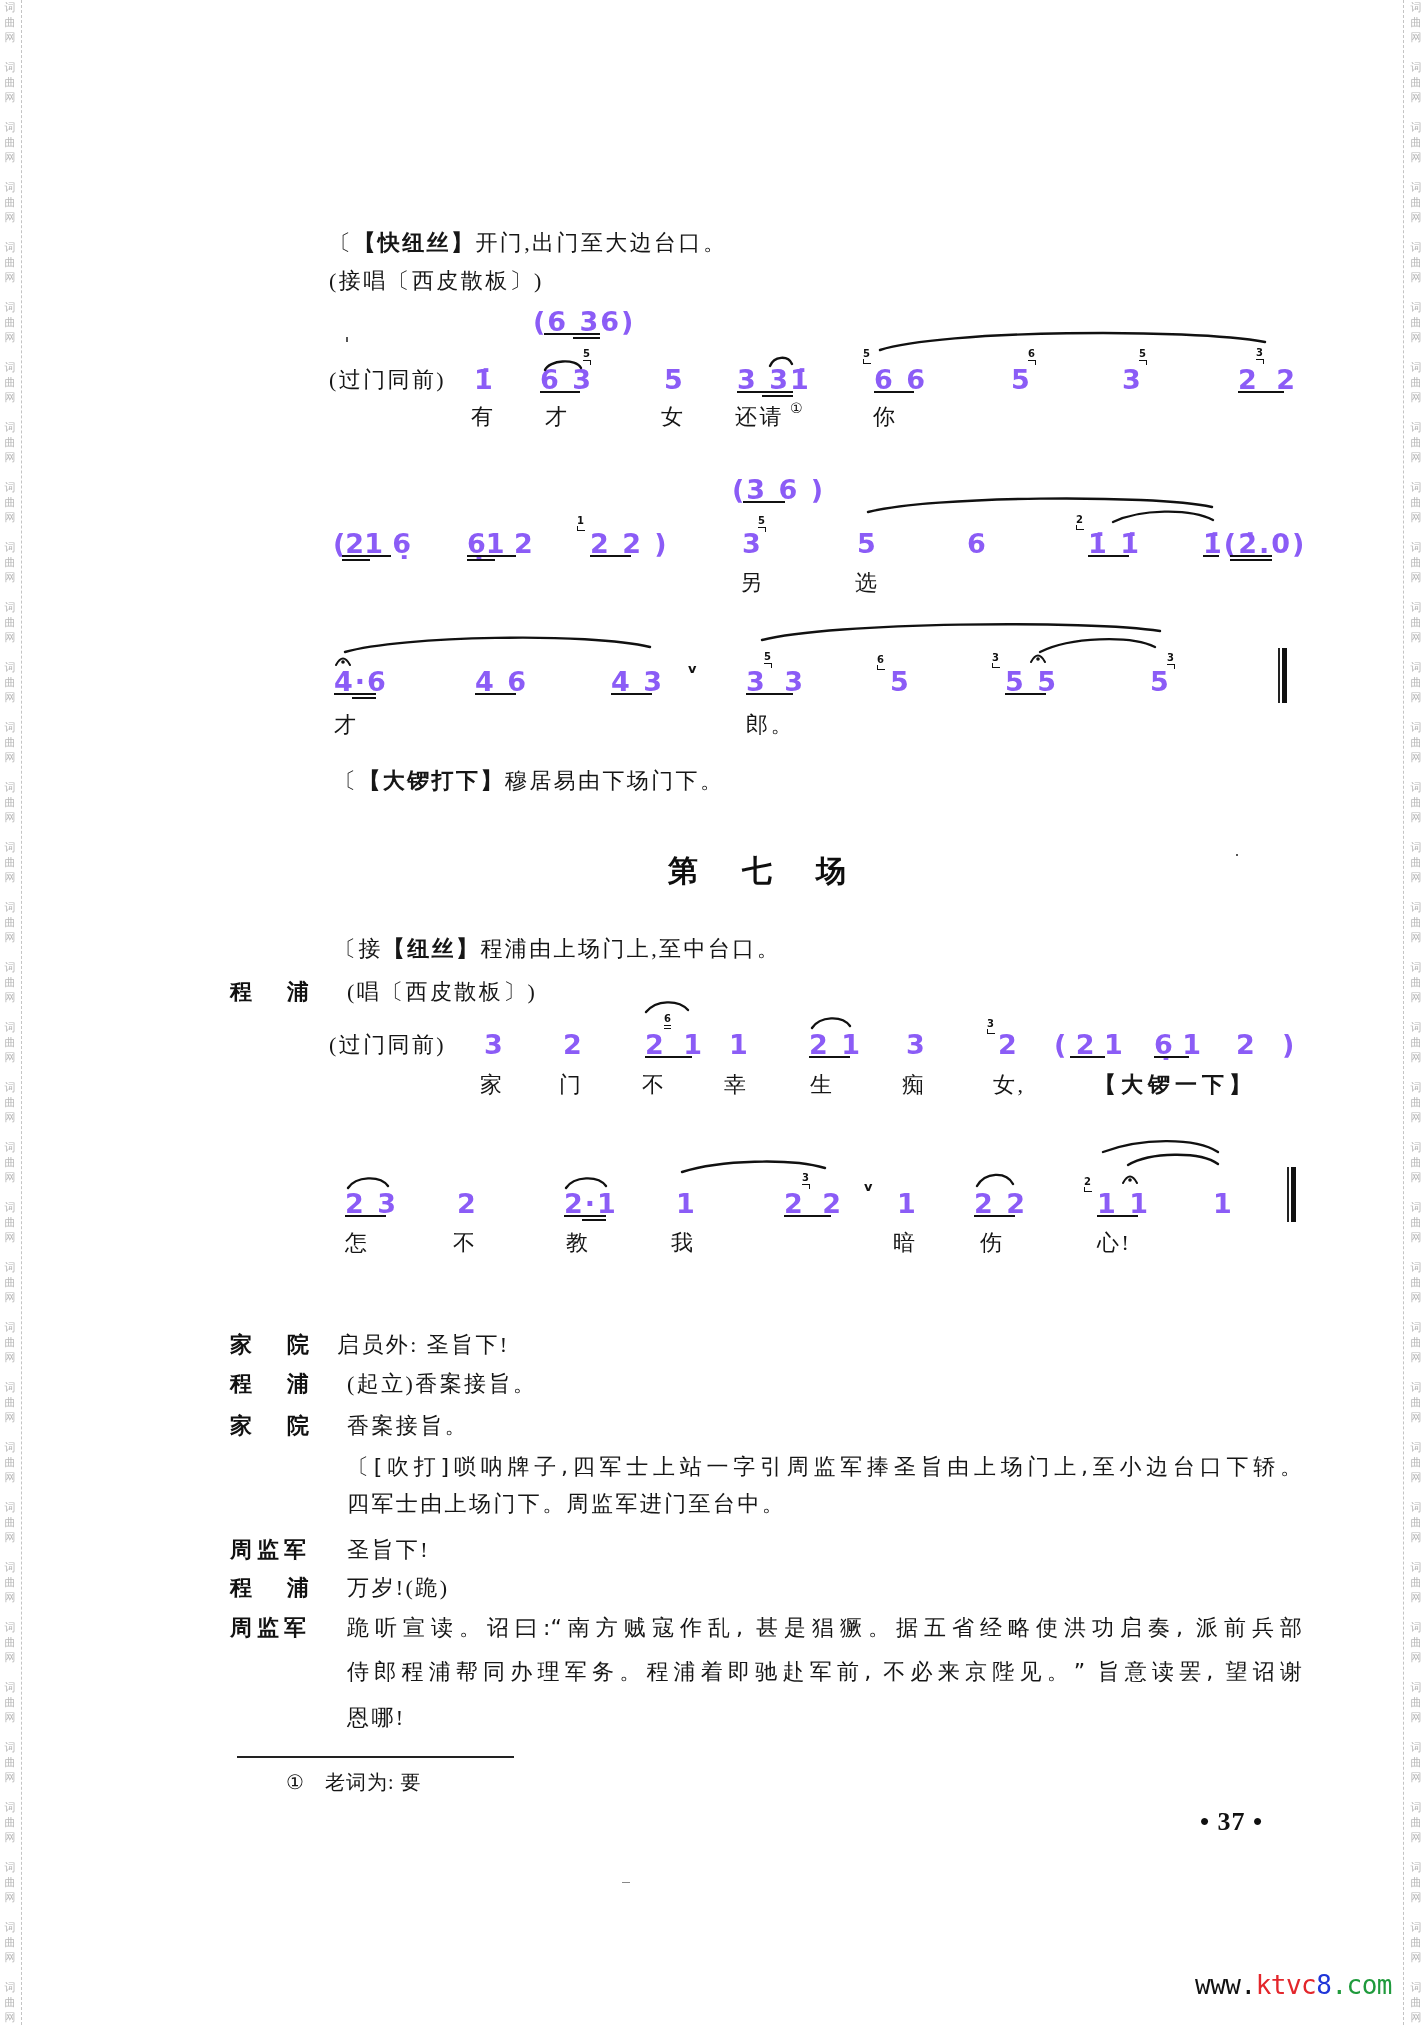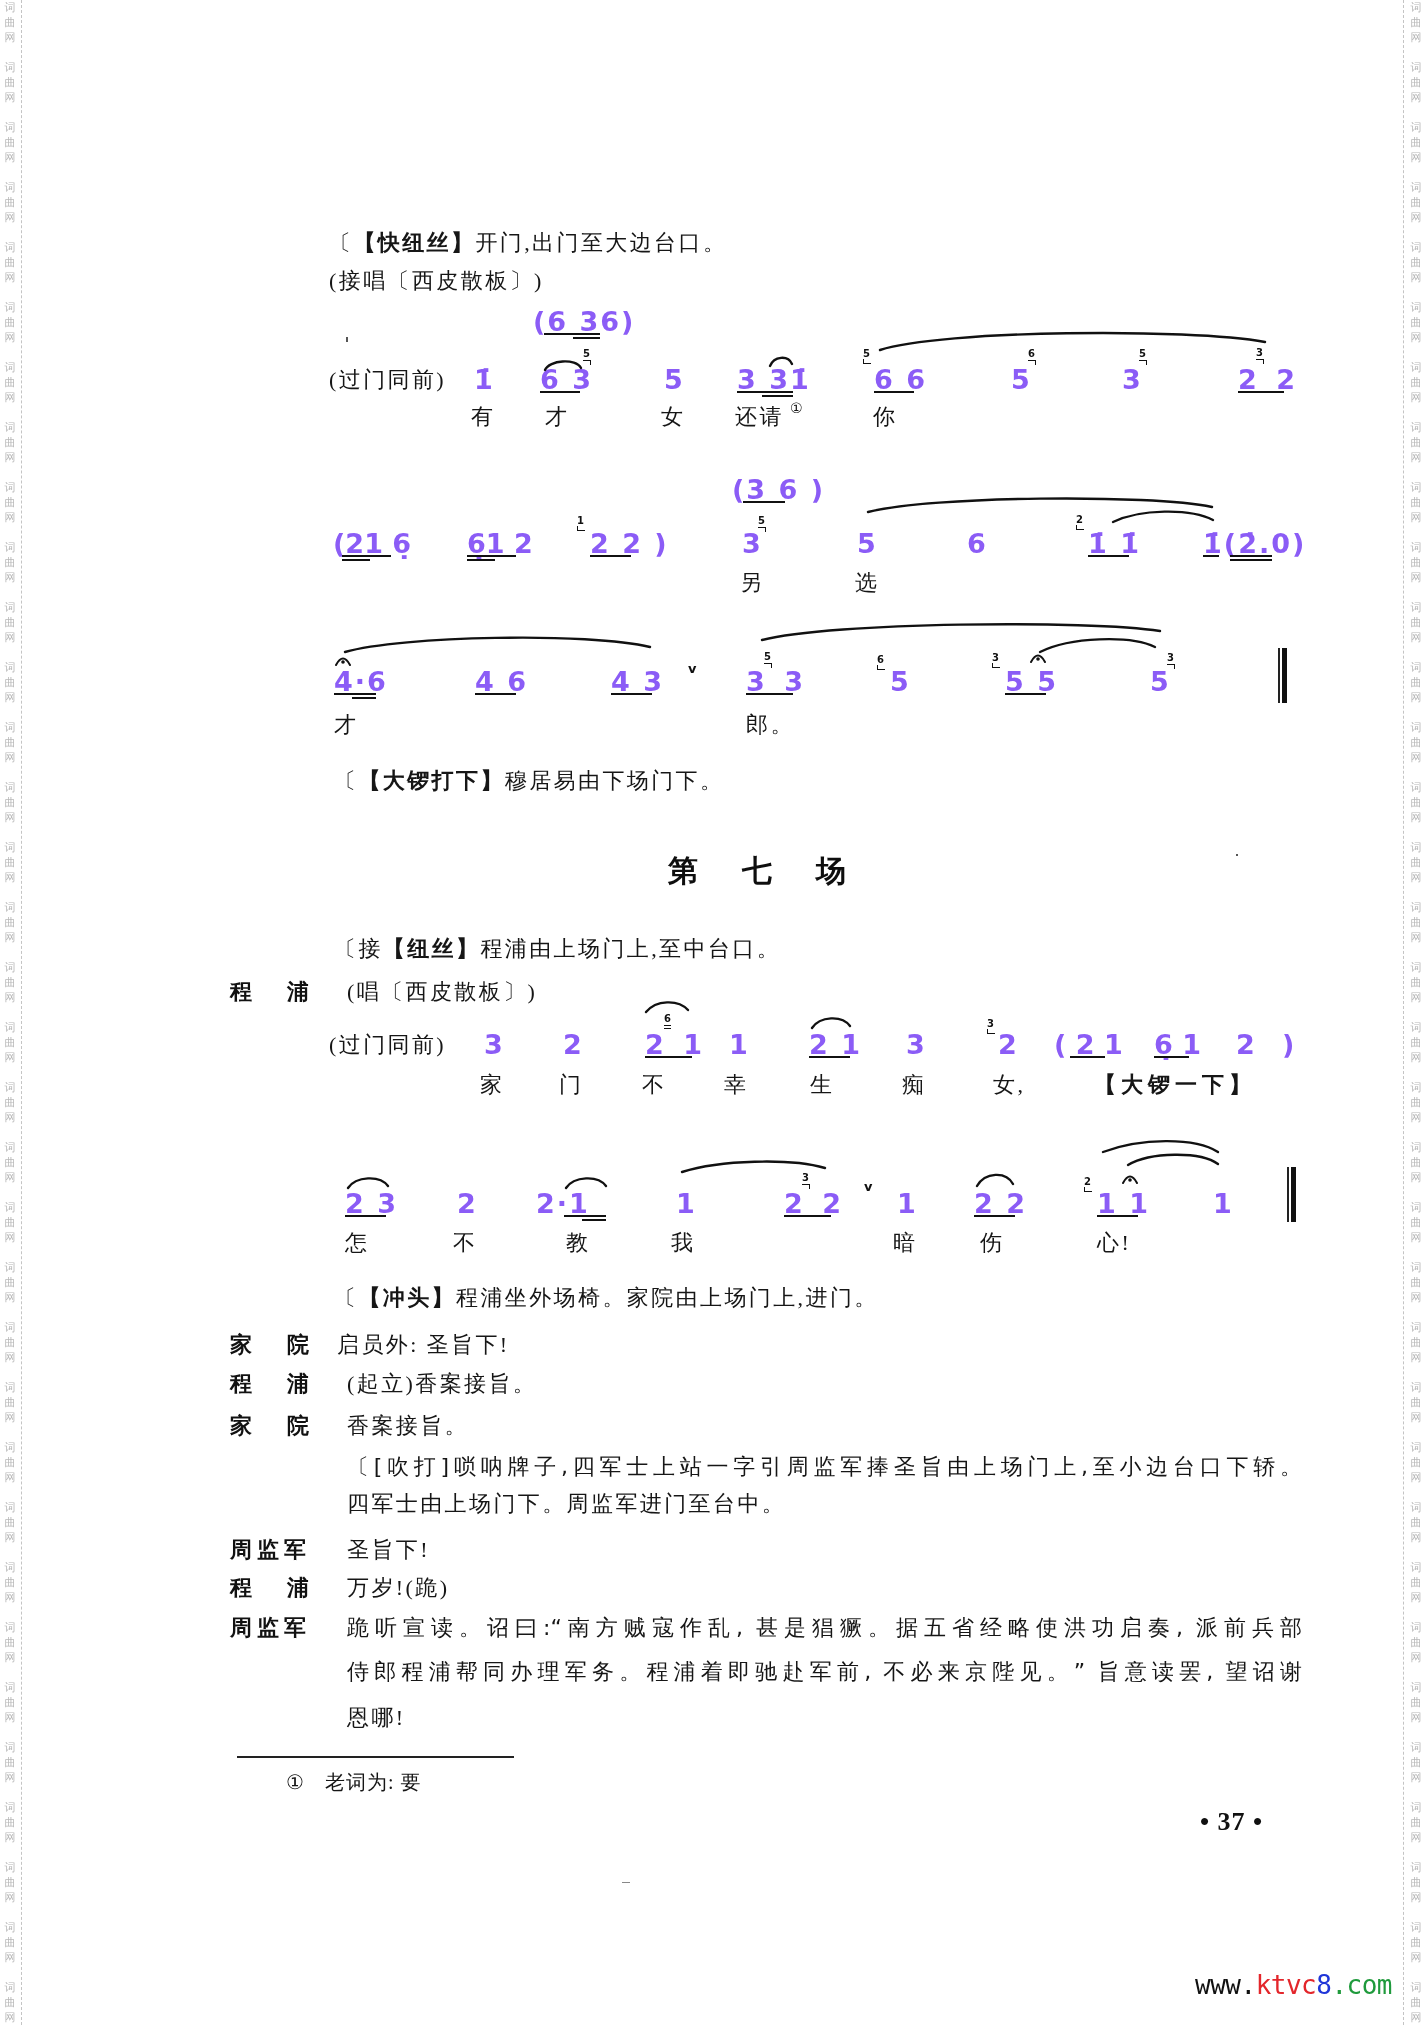--- a/index.html
+++ b/index.html
@@ -497,21 +497,21 @@
   <div class="t" style="left:559px;top:1073px;">门</div>
   <div class="t" style="left:642px;top:1073px;">不</div>
   <div class="t" style="left:724px;top:1073px;">幸</div>
   <div class="t" style="left:810px;top:1073px;">生</div>
   <div class="t" style="left:902px;top:1073px;">痴</div>
   <div class="t" style="left:993px;top:1073px;">女,</div>
   <div class="t b" style="left:1094px;top:1073px;letter-spacing:5px;">【大锣一下】</div>
 
   <div class="n" style="left:345px;top:1193px;">2 3</div>
   <div class="n" style="left:457px;top:1193px;">2</div>
-  <div class="n" style="left:536px;top:1193px;text-align:center;">2·1</div>
+  <div class="n" style="left:564px;top:1193px;text-align:center;">2·1</div>
   <div class="n" style="left:676px;top:1193px;">1</div>
   <div class="n ws" style="left:784px;top:1193px;">2 2</div>
   <div class="n" style="left:897px;top:1193px;">1</div>
   <div class="n" style="left:974px;top:1193px;">2 2</div>
   <div class="n" style="left:1097px;top:1193px;">1 1</div>
   <div class="n" style="left:1213px;top:1193px;">1</div>
   <div class="g" style="left:802px;top:1173px;">3</div>
   <div class="g gp" style="left:1084px;top:1177px;">2</div>
   <div class="brth" style="left:864px;top:1180px;">v</div>
   <div class="ul" style="left:345px;top:1215px;width:41px;"></div>
@@ -554,21 +554,20 @@
       <path stroke-width="2" d="M1031 662 Q1038 649 1045 662"></path>
       <path stroke-width="2" d="M1123 1183 Q1130 1170 1137 1183"></path>
     </g>
     <g fill="#111">
       <circle cx="343" cy="662" r="1.8"></circle>
       <circle cx="1038" cy="659" r="1.8"></circle>
       <circle cx="1130" cy="1180" r="1.8"></circle>
     </g>
   </svg>
 
-  <div class="t" style="left:334px;top:1286px;"><span>〔</span><span class="b">【冲头】</span><span>程浦坐外场椅。家院由上场门上,进门。</span></div>
 
   <div class="spk spk2" style="left:230px;top:1333px;">家院</div>
   <div class="t" style="left:337px;top:1333px;text-align:right;">启员外: 圣旨下!</div>
 
   <div class="spk spk2" style="left:230px;top:1372px;">程浦</div>
   <div class="t" style="left:347px;top:1372px;">(起立)香案接旨。</div>
 
   <div class="spk spk2" style="left:230px;top:1414px;">家院</div>
   <div class="t" style="left:347px;top:1414px;">香案接旨。</div>
 

